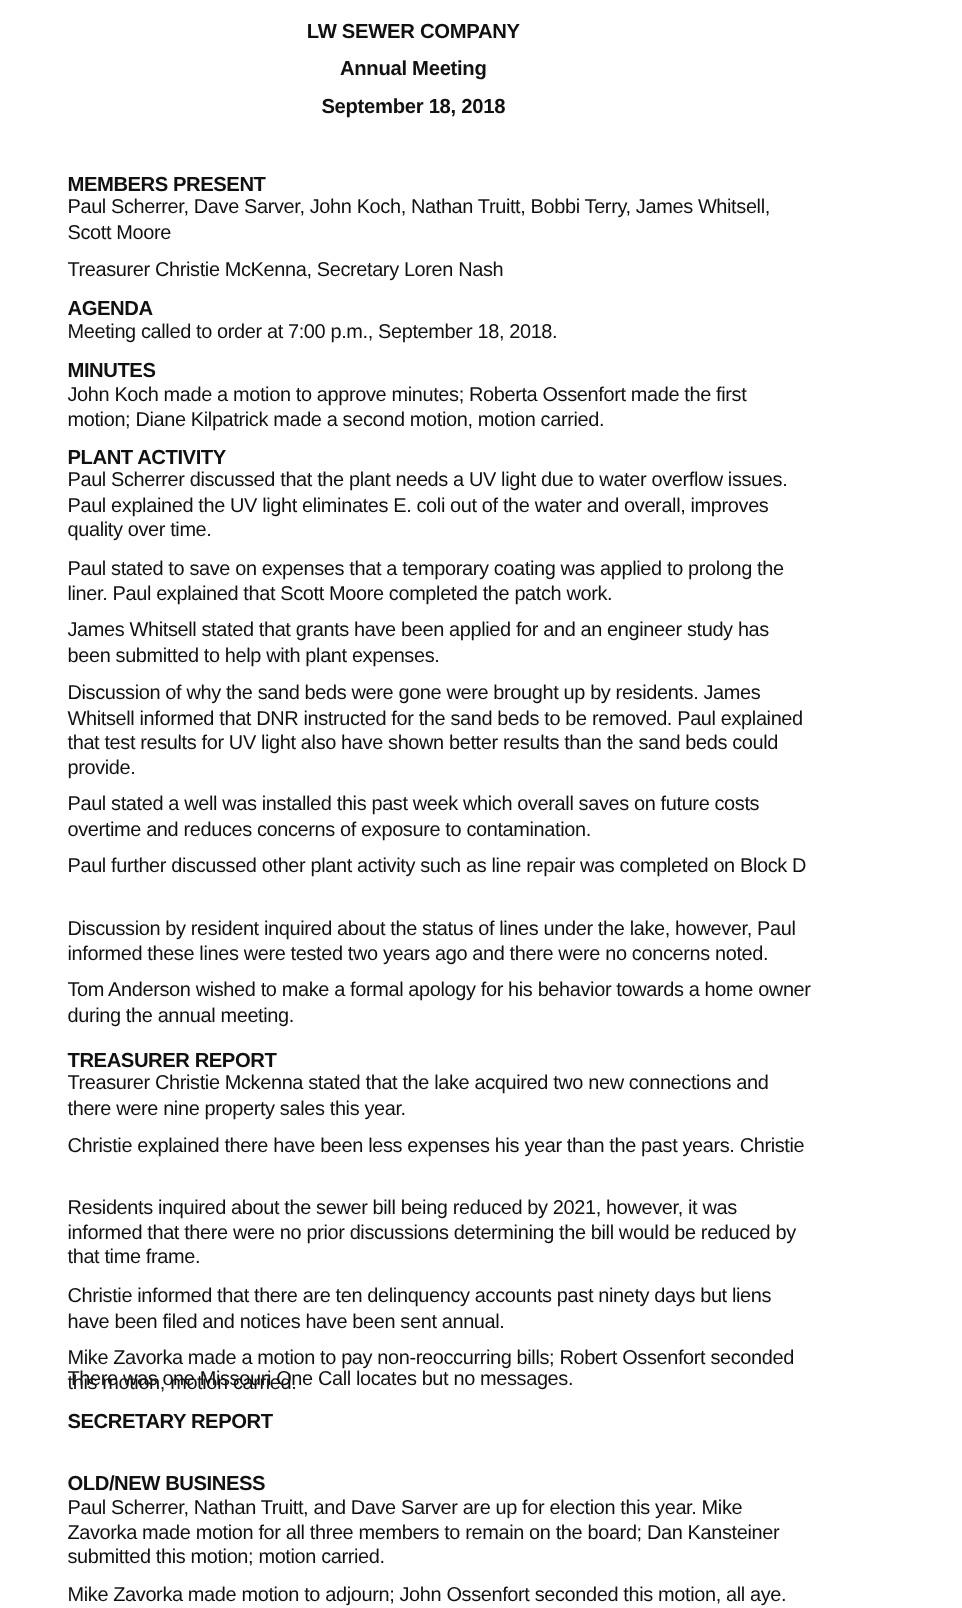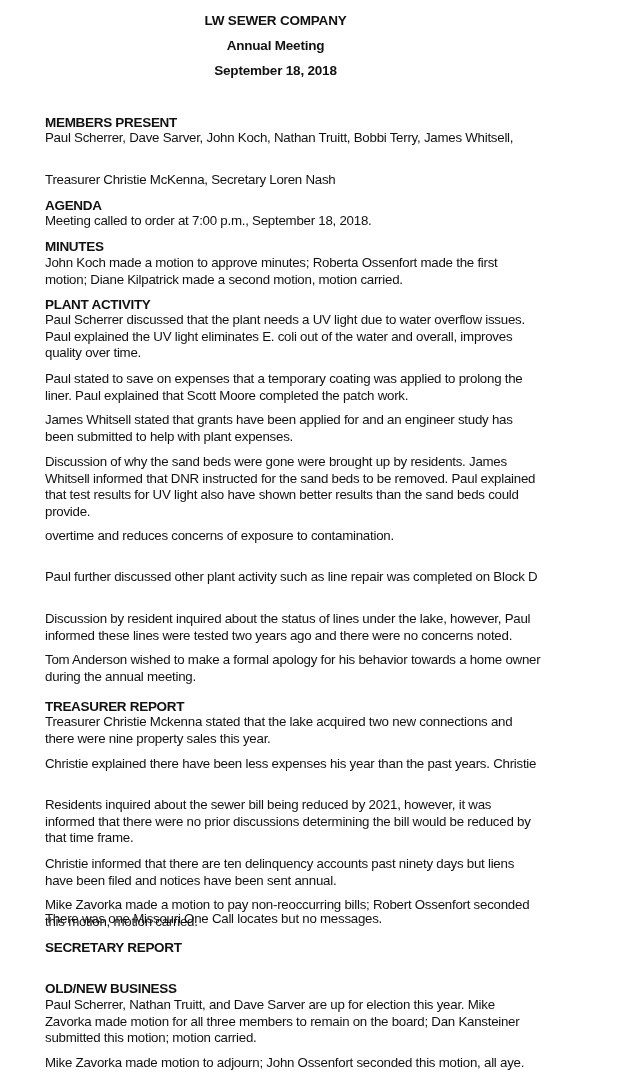--- a/index.html
+++ b/index.html
@@ -14,20 +14,21 @@
 </head>
 <body>
 
 <div class="title" style="top:13px">LW SEWER COMPANY</div>
 <div class="title" style="top:38px">Annual Meeting</div>
 <div class="title" style="top:63px">September 18, 2018</div>
 
 <div class="h" style="top:114px">MEMBERS PRESENT</div>
 <div class="p" style="top:130px">
   <span class="ln">Paul Scherrer, Dave Sarver, John Koch, Nathan Truitt, Bobbi Terry, James Whitsell,</span>
+  <span class="ln">Scott Moore</span>
 </div>
 <div class="p" style="top:172px">
   <span class="ln">Treasurer Christie McKenna, Secretary Loren Nash</span>
 </div>
 
 <div class="h" style="top:197px">AGENDA</div>
 <div class="p" style="top:213px">
   <span class="ln">Meeting called to order at 7:00 p.m., September 18, 2018.</span>
 </div>
 
@@ -51,20 +52,21 @@
   <span class="ln">James Whitsell stated that grants have been applied for and an engineer study has</span>
   <span class="ln">been submitted to help with plant expenses.</span>
 </div>
 <div class="p" style="top:454px">
   <span class="ln">Discussion of why the sand beds were gone were brought up by residents. James</span>
   <span class="ln">Whitsell informed that DNR instructed for the sand beds to be removed. Paul explained</span>
   <span class="ln">that test results for UV light also have shown better results than the sand beds could</span>
   <span class="ln">provide.</span>
 </div>
 <div class="p" style="top:528px">
+  <span class="ln">Paul stated a well was installed this past week which overall saves on future costs</span>
   <span class="ln">overtime and reduces concerns of exposure to contamination.</span>
 </div>
 <div class="p" style="top:569px">
   <span class="ln">Paul further discussed other plant activity such as line repair was completed on Block D</span>
 </div>
 <div class="p" style="top:611px">
   <span class="ln">Discussion by resident inquired about the status of lines under the lake, however, Paul</span>
   <span class="ln">informed these lines were tested two years ago and there were no concerns noted.</span>
 </div>
 <div class="p" style="top:652px">

